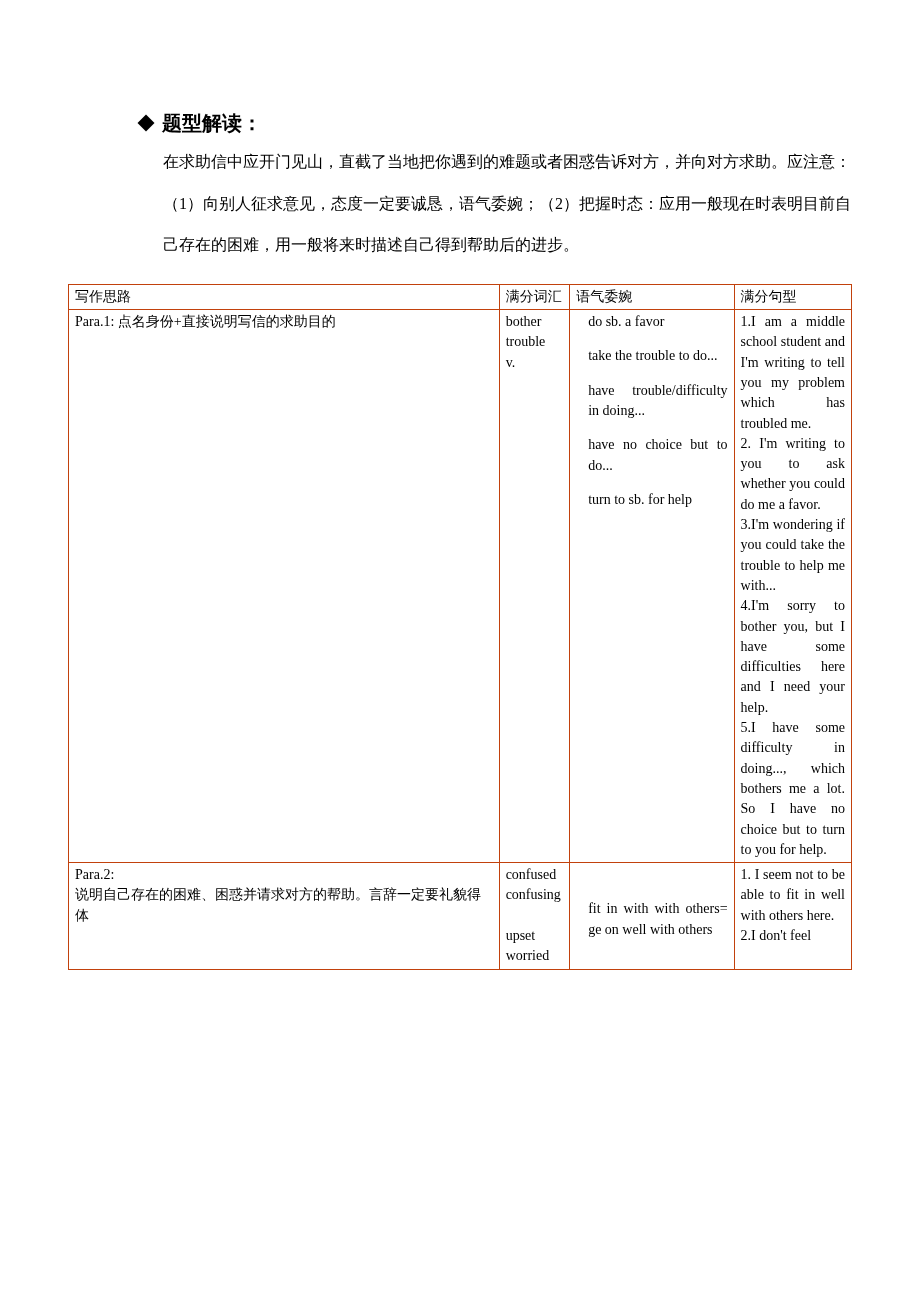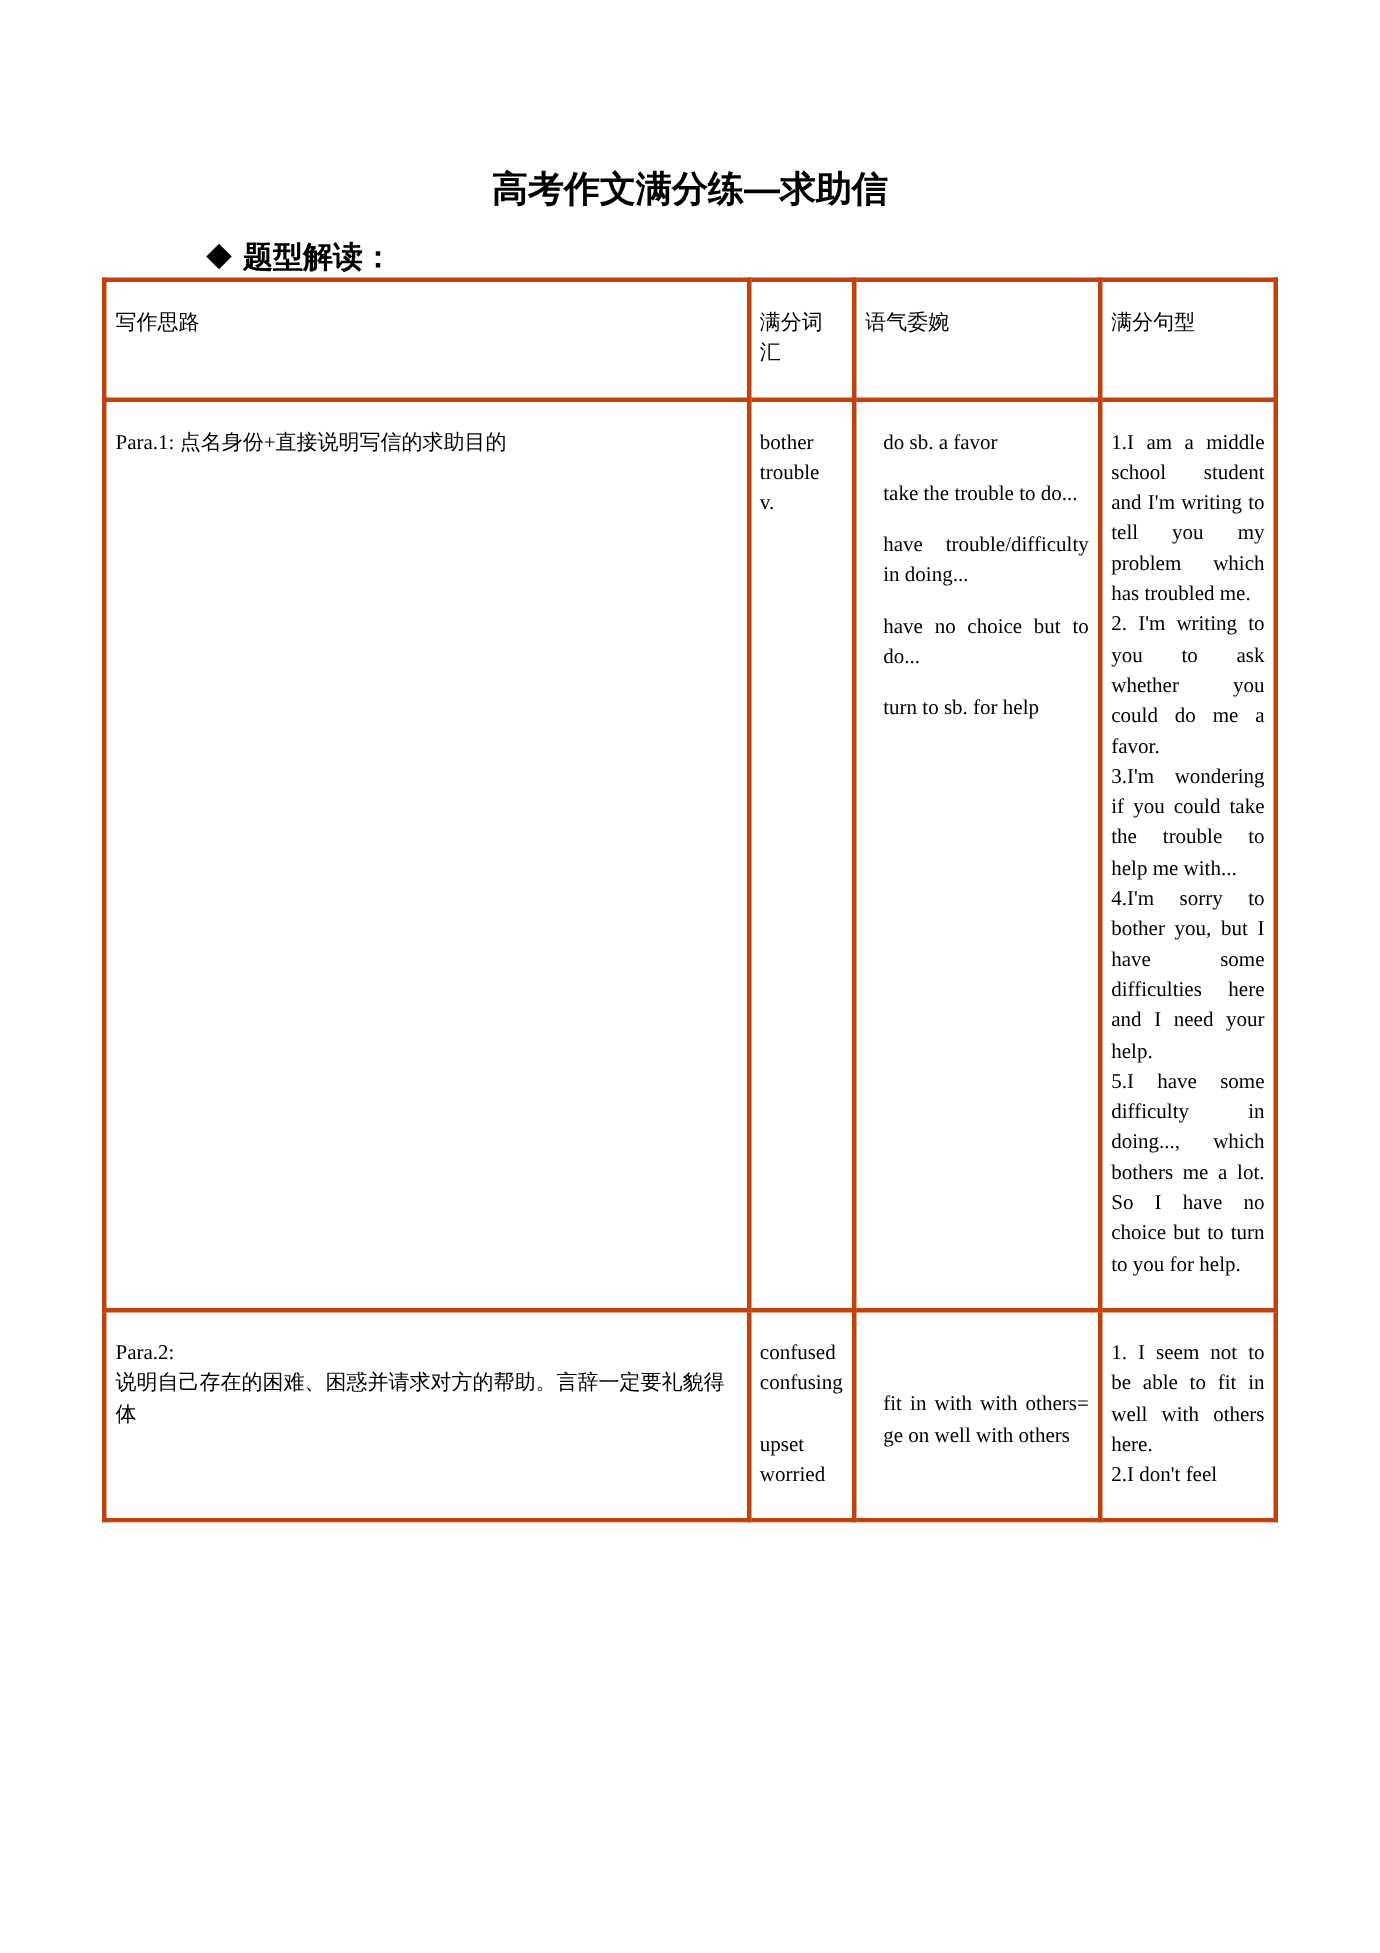--- a/index.html
+++ b/index.html
@@ -43,23 +43,23 @@
     margin-top: 4px;
     margin-bottom: 18px;
   }
   table.main {
     border-collapse: collapse;
     width: 100%;
     table-layout: fixed;
     font-size: 14px;
   }
   table.main th, table.main td {
-    border: 3px solid #c2410c;
+    border: 1px solid #c2410c;
     vertical-align: top;
-    padding: 18px 6px;
+    padding: 2px 6px;
     line-height: 1.45;
   }
   table.main th {
     font-weight: normal;
     text-align: left;
   }
   col.c1 { width: 55%; }
   col.c2 { width: 9%; }
   col.c3 { width: 21%; }
   col.c4 { width: 15%; }
@@ -69,26 +69,26 @@
   }
   .justify {
     text-align: justify;
     text-justify: inter-character;
   }
 </style>
 </head>
 <body>
 
 <div class="page">
-  <div class="title">高考作文满分练—求助信</div>
 
   <div class="section-head">
     <span class="bullet"></span><span>题型解读：</span>
   </div>
 
+  <div class="intro">在求助信中应开门见山，直截了当地把你遇到的难题或者困惑告诉对方，并向对方求助。应注意：（1）向别人征求意见，态度一定要诚恳，语气委婉；（2）把握时态：应用一般现在时表明目前自己存在的困难，用一般将来时描述自己得到帮助后的进步。</div>
 
   <table class="main">
     <colgroup>
       <col class="c1">
         <col class="c2">
         <col class="c3">
         <col class="c4">
     </colgroup>
     <thead>
       <tr>

